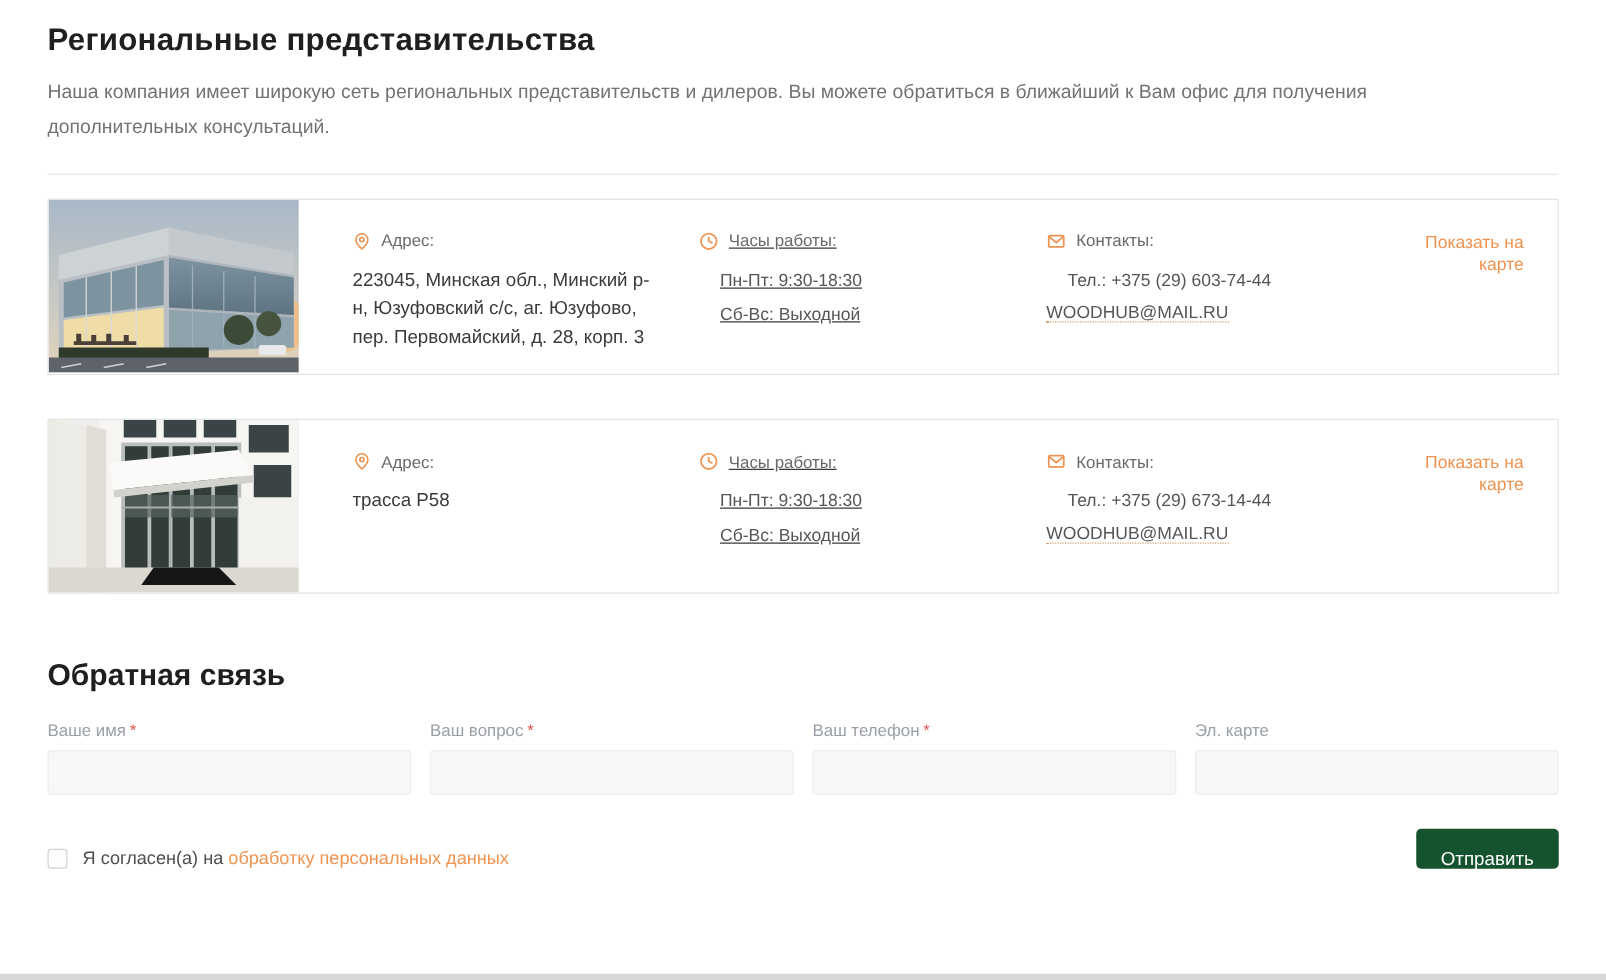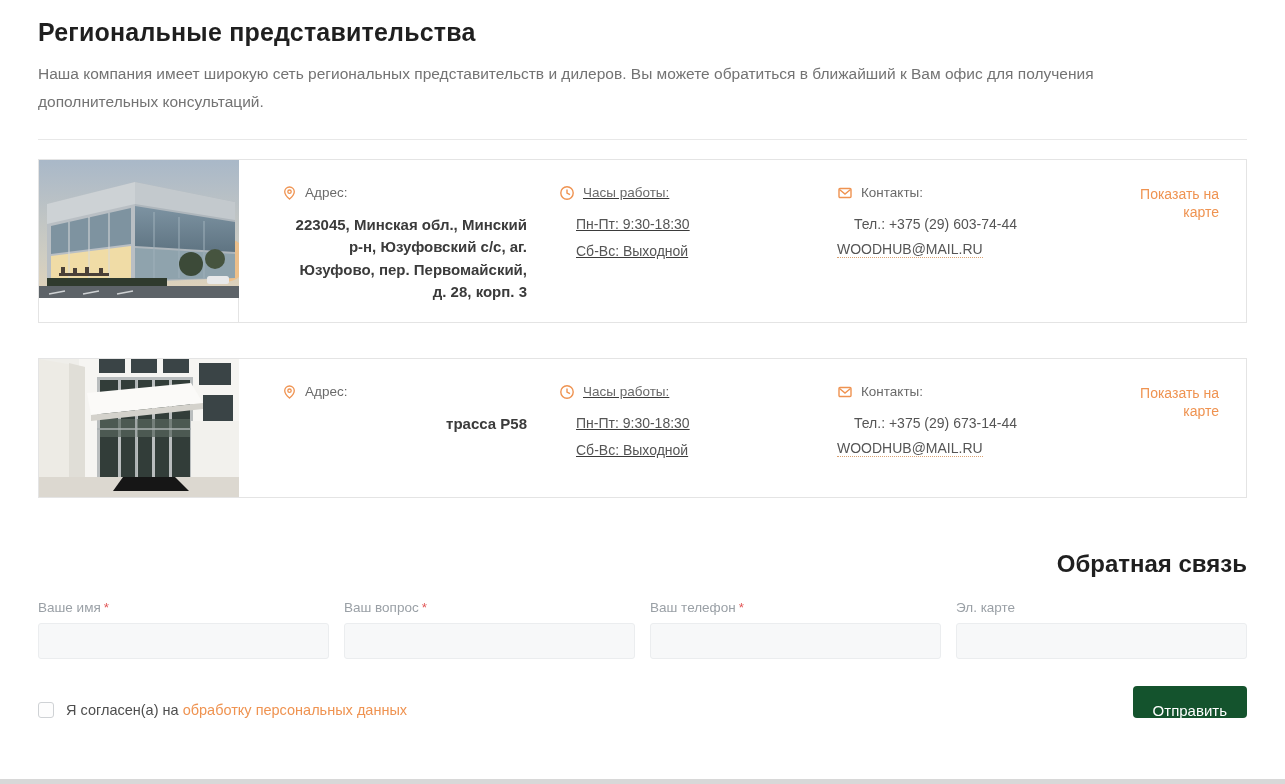--- a/index.html
+++ b/index.html
@@ -57,24 +57,23 @@
     align-items: center;
     gap: 8px;
     font-size: 13.5px;
     color: #6a6a6a;
   }
   .col-label .icn { display: inline-flex; flex: none; }
   .col-body { margin-top: 13px; }
 
   .address-text {
     font-size: 15px;
-    font-weight: 700;
+    font-weight: 400;
     color: #3b3b3b;
     line-height: 1.5;
-    text-align: right;
   }
   .line { font-size: 14px; color: #555; line-height: 1.45; margin-left: 17px; }
   .line + .line { margin-top: 7px; }
 
   .email-link {
     font-size: 14px;
     color: #555;
     text-decoration: none;
     border-bottom: 1px dotted #d9a273;
     display: inline-block;
@@ -86,21 +85,20 @@
     text-decoration: none;
     cursor: pointer;
     margin-top: 48px;
   }
 
   h2.form-title {
     margin-top: 52px;
     font-size: 24px;
     font-weight: 700;
     color: #1f1f1f;
-    text-align: right;
   }
   .form-grid {
     margin-top: 22px;
     display: grid;
     grid-template-columns: 1fr 1fr 1fr 1fr;
     column-gap: 15px;
     row-gap: 21px;
   }
   .field-label {
     font-size: 13.5px;

